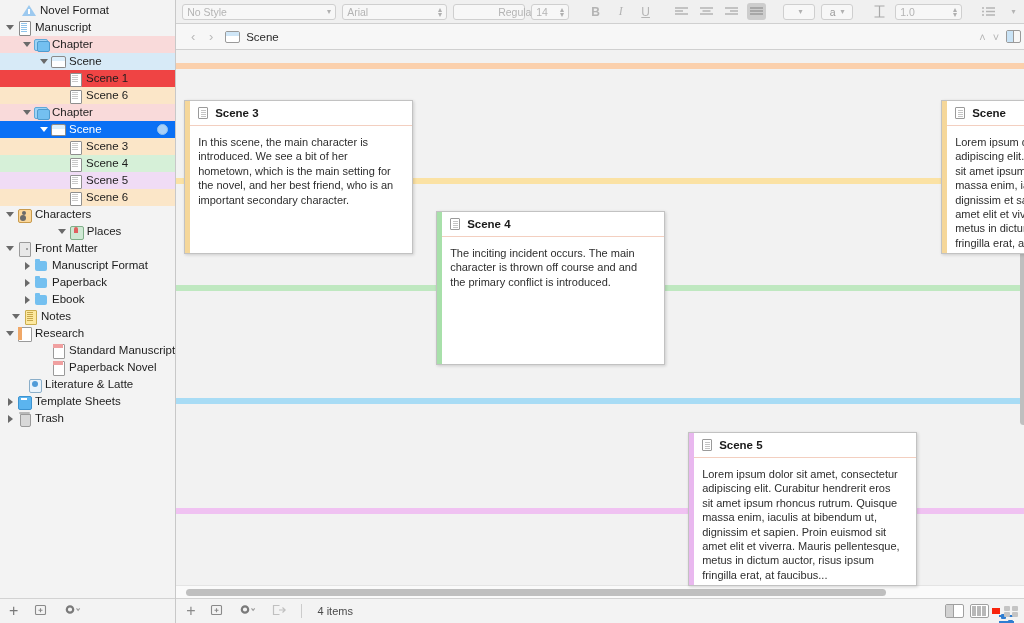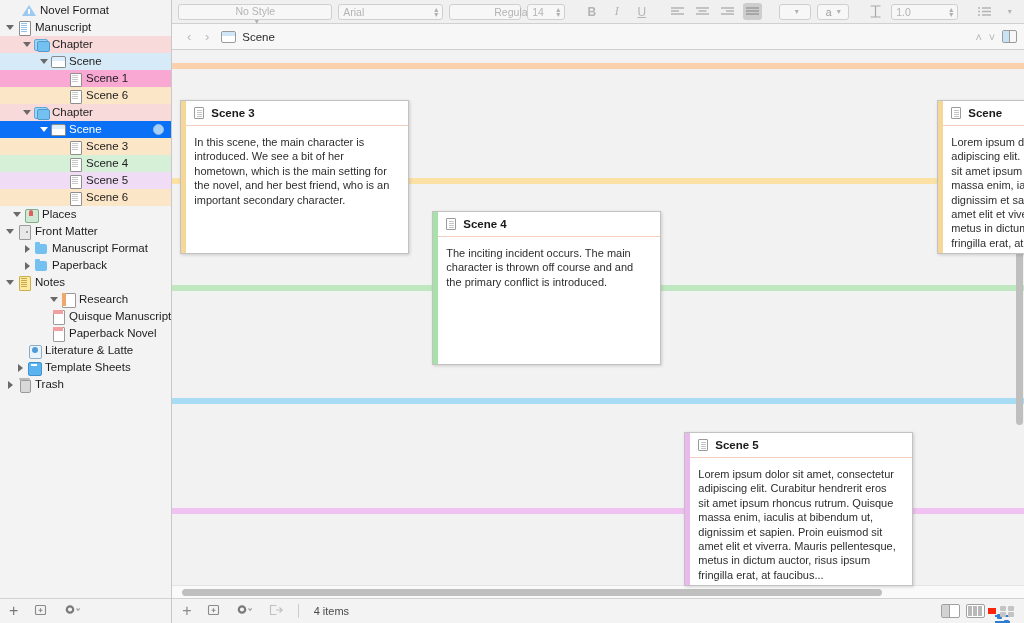--- a/index.html
+++ b/index.html
@@ -243,21 +243,21 @@
   .fctl {
     height: 16px; background: #f7f7f7;
     border: 1px solid #cfcfcf; border-radius: 3px;
     display: flex; align-items: center;
     font-size: 10.5px; color: #b4b4b4;
     padding: 0 4px; position: relative;
   }
   .fctl .txt { flex: 1 1 auto; }
   .fctl .arrow-d { font-size: 8px; color: #b0b0b0; margin-left: 3px; }
   .fctl .arrow-ud { font-size: 8px; color: #b0b0b0; margin-left: 3px; line-height: 5px; }
-  .w-style { width: 154px; flex-direction: column; }
+  .w-style { width: 154px; }
   .w-font { width: 105px; }
   .w-weight { width: 72px; padding-left: 44px; }
   .w-size { width: 38px; }
   .fbtn {
     width: 19px; height: 17px;
     display: flex; align-items: center; justify-content: center;
     color: #b4b4b4; font-size: 12px; border-radius: 3px;
   }
   .fbtn.on { background: #cdcdcd; color: #9a9a9a; }
   .fdiv { width: 5px; }
@@ -424,21 +424,21 @@
         <div class="row" style="background: rgb(249, 218, 218); padding-left: 23px;">
           <span class="disc open"></span>
           <span class="ic ic-folder-stack"></span>
           <span class="lbl">Chapter</span>
         </div>
         <div class="row" style="background: rgb(215, 234, 247); padding-left: 40px;">
           <span class="disc open"></span>
           <span class="ic ic-stackb"></span>
           <span class="lbl">Scene</span>
         </div>
-        <div class="row" style="background: #f9a8d4; padding-left: 57px;">
+        <div class="row" style="background: #ef4444; padding-left: 57px;">
           <span class="disc"></span>
           <span class="ic ic-card"></span>
           <span class="lbl">Scene 1</span>
         </div>
         <div class="row" style="background: rgb(251, 230, 200); padding-left: 57px;">
           <span class="disc"></span>
           <span class="ic ic-card"></span>
           <span class="lbl">Scene 6</span>
         </div>
         <div class="row" style="background: rgb(249, 218, 218); padding-left: 23px;">
@@ -465,66 +465,76 @@
         <div class="row" style="background: rgb(240, 220, 245); padding-left: 57px;">
           <span class="disc"></span>
           <span class="ic ic-card"></span>
           <span class="lbl">Scene 5</span>
         </div>
         <div class="row" style="background: rgb(251, 230, 200); padding-left: 57px;">
           <span class="disc"></span>
           <span class="ic ic-card"></span>
           <span class="lbl">Scene 6</span>
         </div>
-        <div class="row" style="padding-left: 13px;">
+        <div class="row" style="padding-left: 6px;">
+          <span class="disc open"></span>
+          <span class="ic ic-char"></span>
+          <span class="lbl">Characters</span>
+        </div>
+        <div class="row" style="padding-left: 4px; justify-content: center;">
           <span class="disc open"></span>
           <span class="ic ic-place"></span>
           <span class="lbl">Places</span>
         </div>
         <div class="row" style="padding-left: 6px; text-align: right;">
           <span class="disc open"></span>
           <span class="ic ic-frontmatter"></span>
           <span class="lbl">Front Matter</span>
         </div>
         <div class="row" style="padding-left: 23px;">
           <span class="disc closed"></span>
           <span class="ic ic-folder"></span>
           <span class="lbl">Manuscript Format</span>
         </div>
         <div class="row" style="padding-left: 23px;">
           <span class="disc closed"></span>
           <span class="ic ic-folder"></span>
           <span class="lbl">Paperback</span>
         </div>
-        <div class="row" style="padding-left: 6px;">
+        <div class="row" style="padding-left: 23px;">
+          <span class="disc closed"></span>
+          <span class="ic ic-folder"></span>
+          <span class="lbl">Ebook</span>
+        </div>
+        <div class="row" style="padding-left: 12px;">
           <span class="disc open"></span>
           <span class="ic ic-notes"></span>
           <span class="lbl">Notes</span>
         </div>
-        <div class="row" style="padding-left: 6px; margin-left: 44px;">
+        <div class="row" style="padding-left: 6px;">
           <span class="disc open"></span>
           <span class="ic ic-research"></span>
           <span class="lbl">Research</span>
         </div>
         <div class="row" style="padding-left: 40px;">
           <span class="disc"></span>
           <span class="ic ic-sampleout"></span>
-          <span class="lbl">Quisque Manuscript</span>
+          <span class="lbl">Standard Manuscript</span>
         </div>
         <div class="row" style="padding-left: 40px;">
           <span class="disc"></span>
           <span class="ic ic-sampleout"></span>
           <span class="lbl">Paperback Novel</span>
         </div>
         <div class="row" style="padding-left: 16px;">
           <span class="disc"></span>
           <span class="ic ic-web"></span>
           <span class="lbl">Literature &amp; Latte</span>
         </div>
-        <div class="row" style="padding-left: 16px;">
+        <div class="row" style="padding-left: 6px;">
           <span class="disc closed"></span>
           <span class="ic ic-tpl"></span>
           <span class="lbl">Template Sheets</span>
         </div>
         <div class="row" style="padding-left: 6px;">
           <span class="disc closed"></span>
           <span class="ic ic-trash"></span>
           <span class="lbl">Trash</span>
         </div>
       </div>

